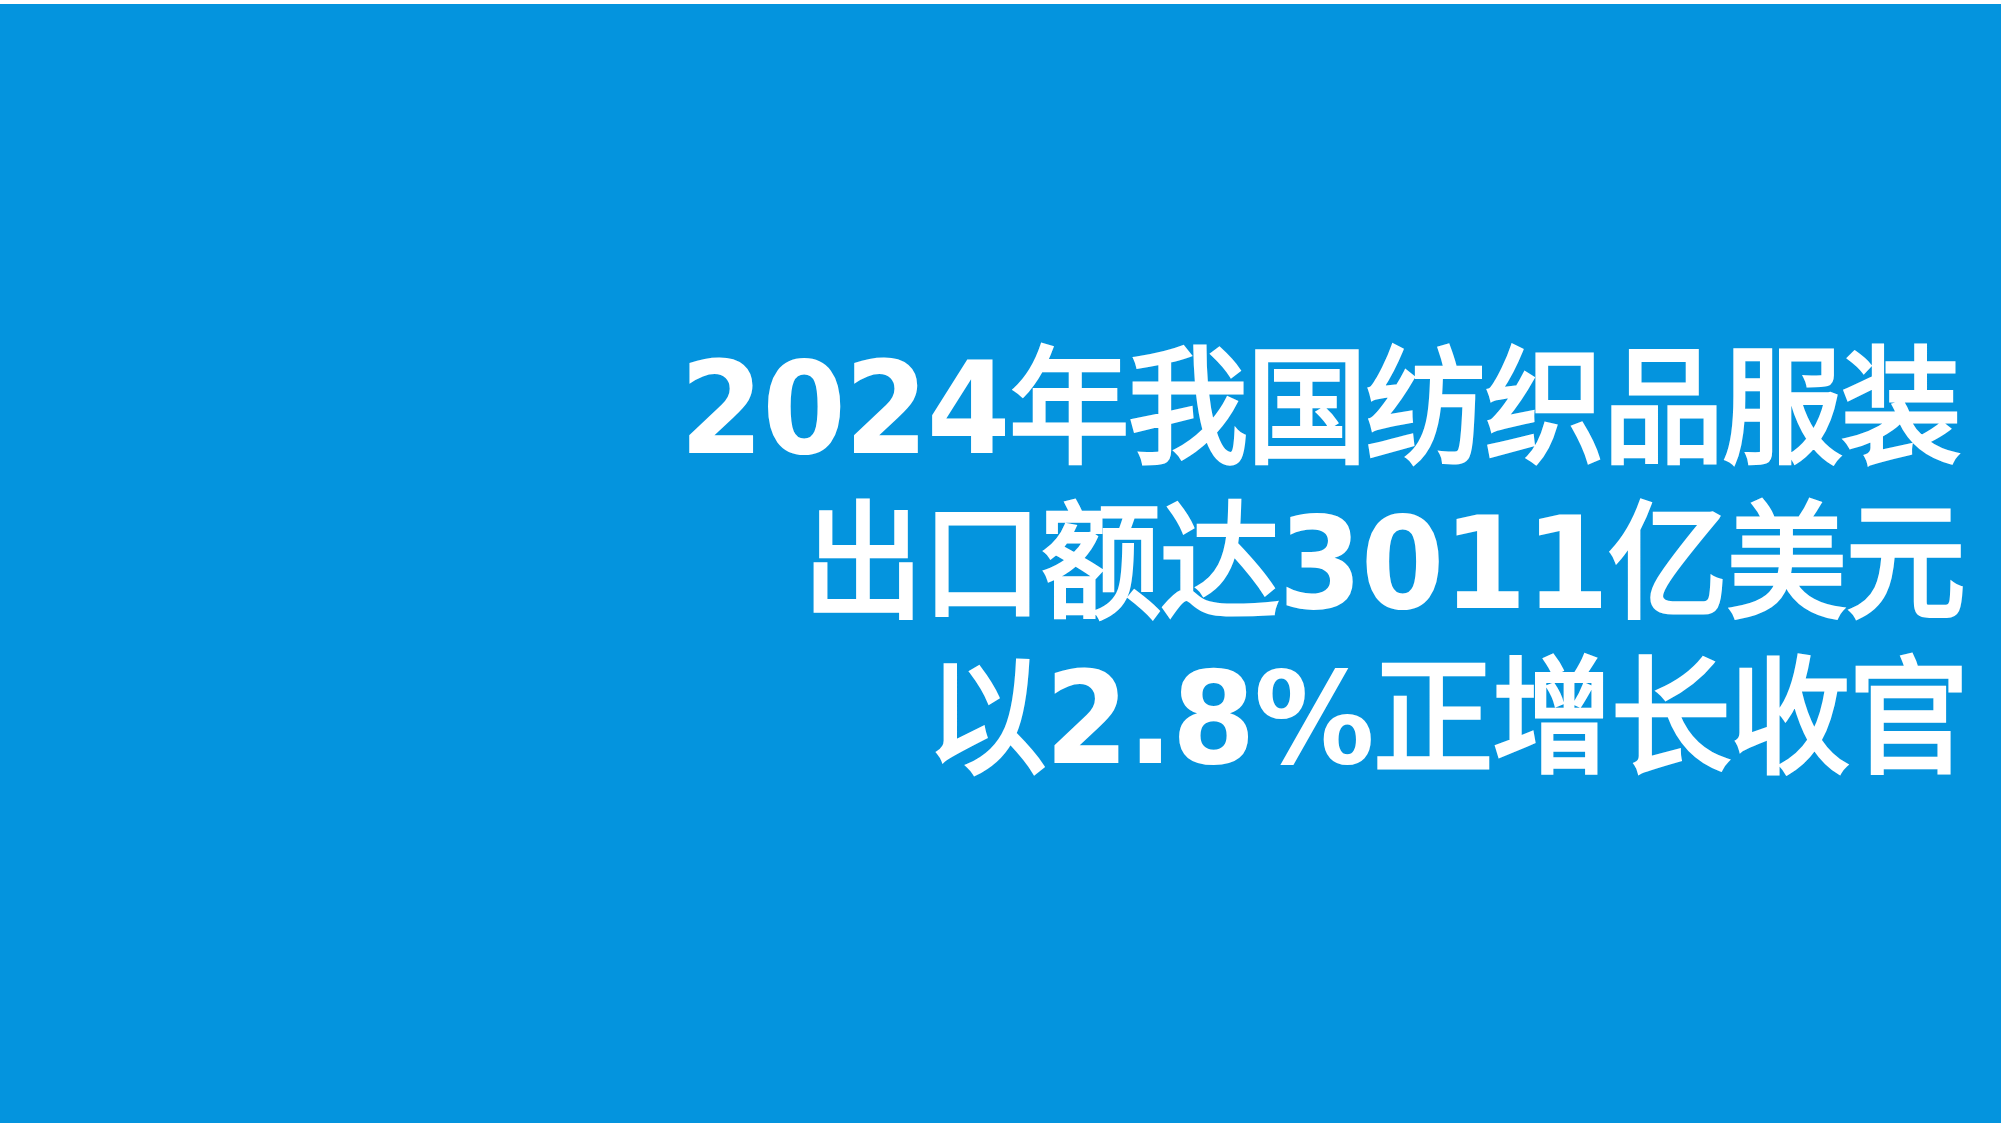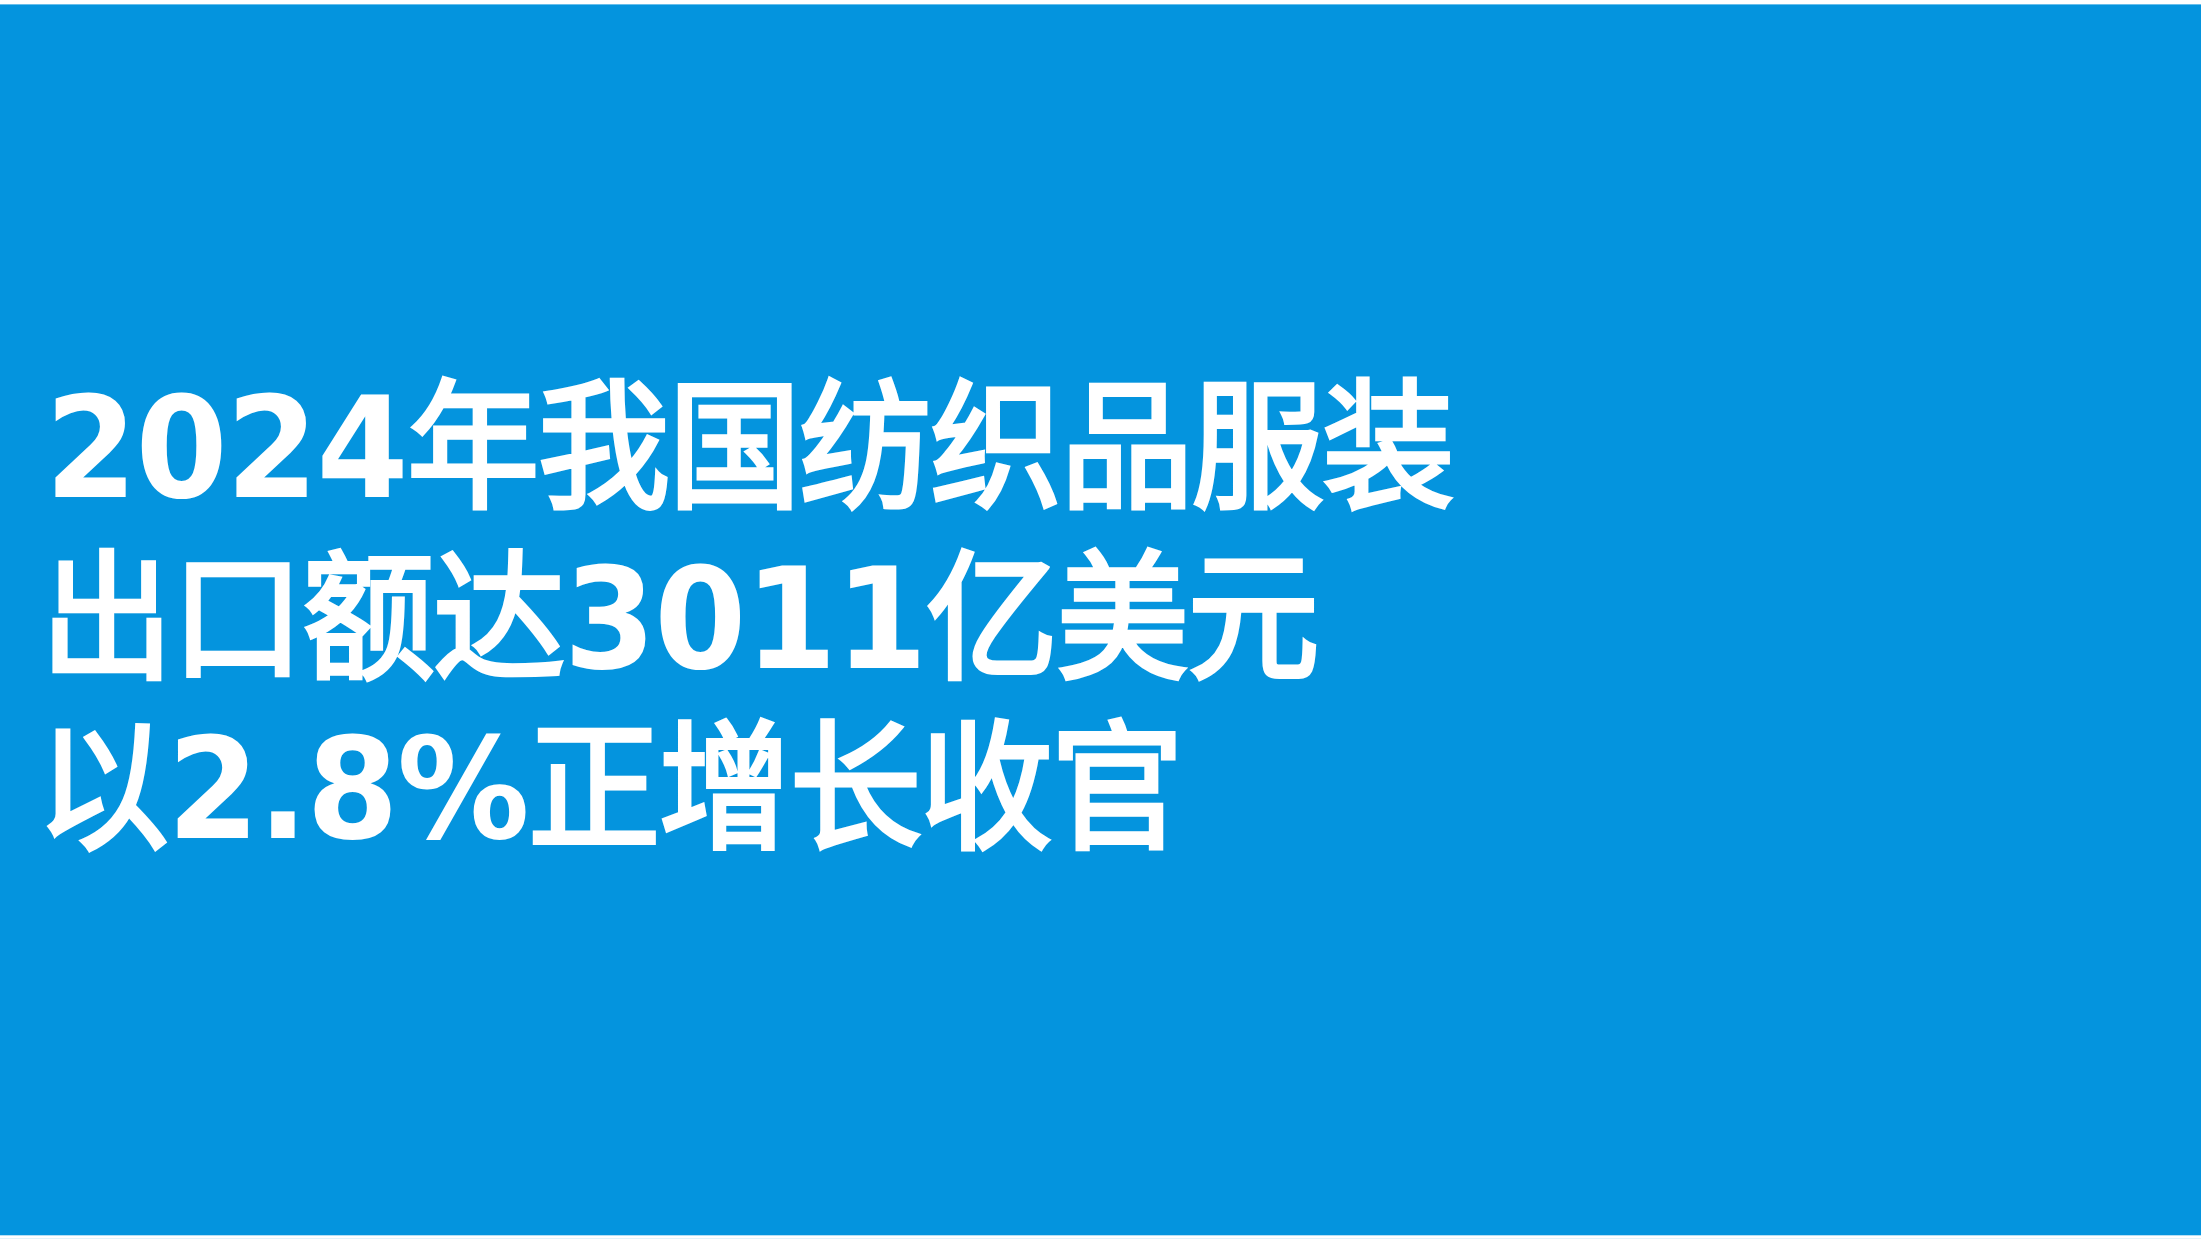--- a/index.html
+++ b/index.html
@@ -33,21 +33,21 @@
 
   
   .headline-block {
     position: absolute;
     left: 0;
     top: 0;
     width: 2001px;
     height: 1126px;
     display: flex;
     flex-direction: column;
-    align-items: flex-start;
+    align-items: flex-end;
     justify-content: center;
     gap: 0;
   }
 
   .headline-line {
     font-family: "DejaVu Sans", "Liberation Sans", sans-serif;
     font-weight: 700;
     color: #ffffff;
     font-size: 128px;
     line-height: 155px;

